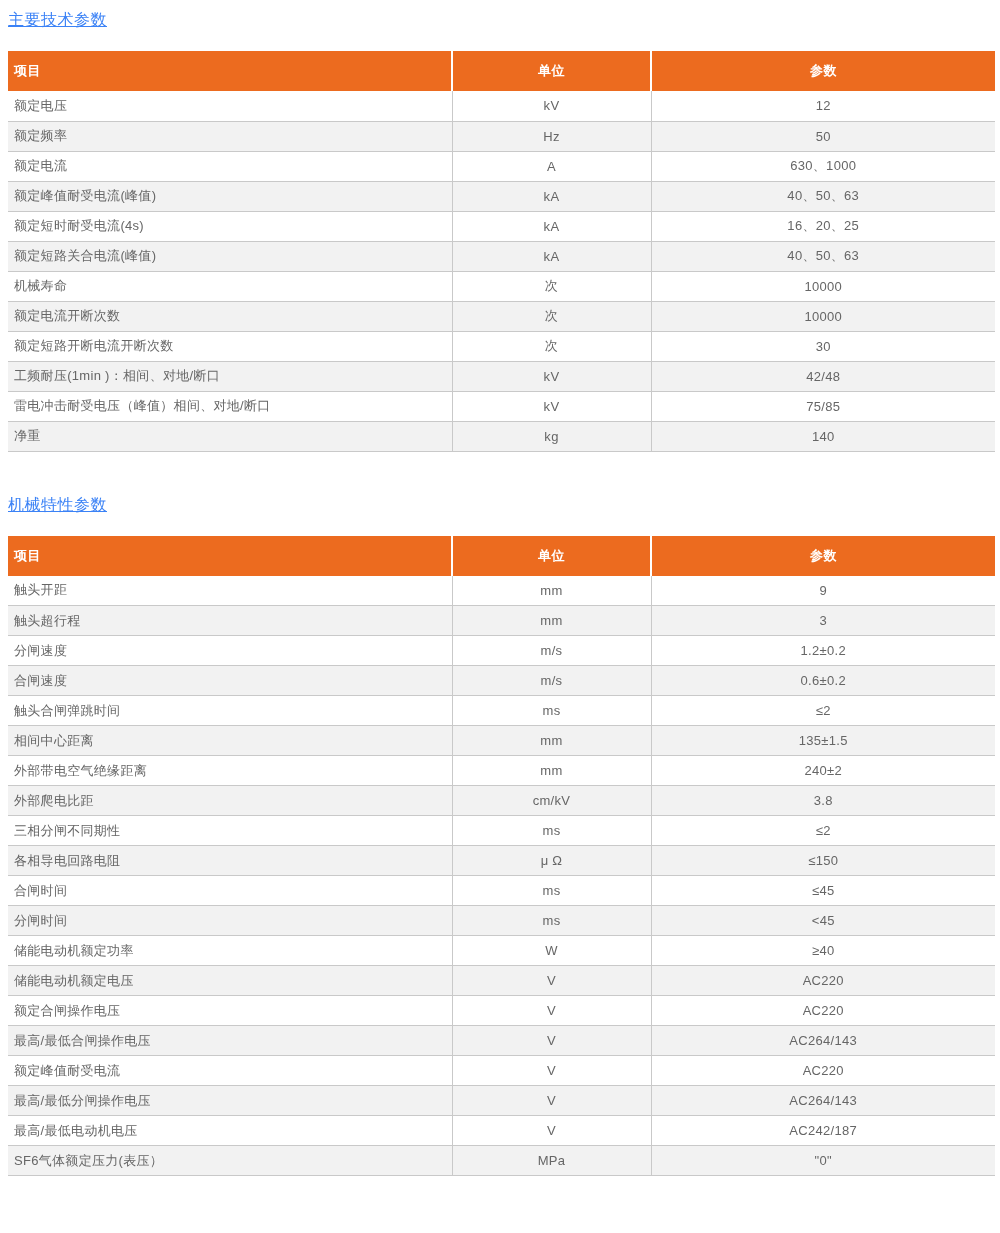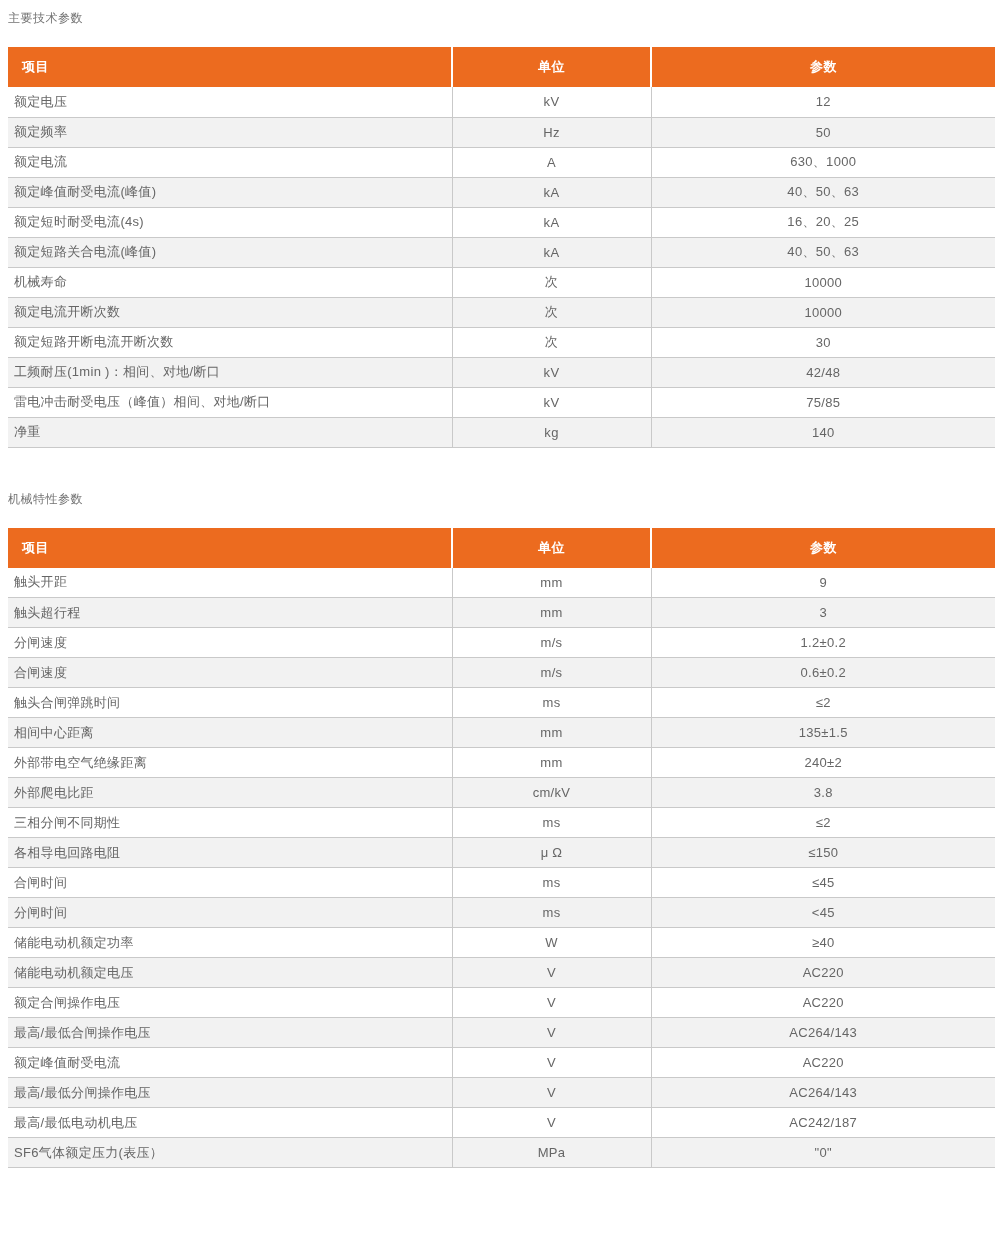--- a/index.html
+++ b/index.html
@@ -11,26 +11,27 @@
   .page {
     width: 1000px;
     min-height: 1233px;
     box-sizing: border-box;
     padding: 8px 8px 8px 8px;
     background: #ffffff;
   }
   .section { margin: 0 0 41px 0; }
   .section:last-child { margin-bottom: 0; }
   .section-title {
-    font-size: 12px;
-    color: #737373;
+    font-size: 16px;
+    color: #3b82f6;
     font-weight: 500;
     margin: 0 0 20px 0;
     padding-top: 2px;
     letter-spacing: 0.5px;
+    text-decoration: underline;
   }
   table.params {
     width: 987px;
     border-collapse: collapse;
     table-layout: fixed;
   }
   table.params col.c-item  { width: 444px; }
   table.params col.c-unit  { width: 199px; }
   table.params col.c-value { width: 344px; }
   table.params thead th {
@@ -38,21 +39,21 @@
     color: #ffffff;
     font-size: 13px;
     font-weight: bold;
     height: 40px;
     box-sizing: border-box;
     padding: 0;
     letter-spacing: 0.5px;
   }
   table.params thead th.col-item {
     text-align: left;
-    padding-left: 14px;
+    padding-left: 6px;
   }
   table.params thead th.col-unit,
   table.params thead th.col-value {
     text-align: center;
     border-left: 2px solid #ffffff;
   }
   table.params tbody td {
     height: 30px;
     box-sizing: border-box;
     font-size: 13px;

